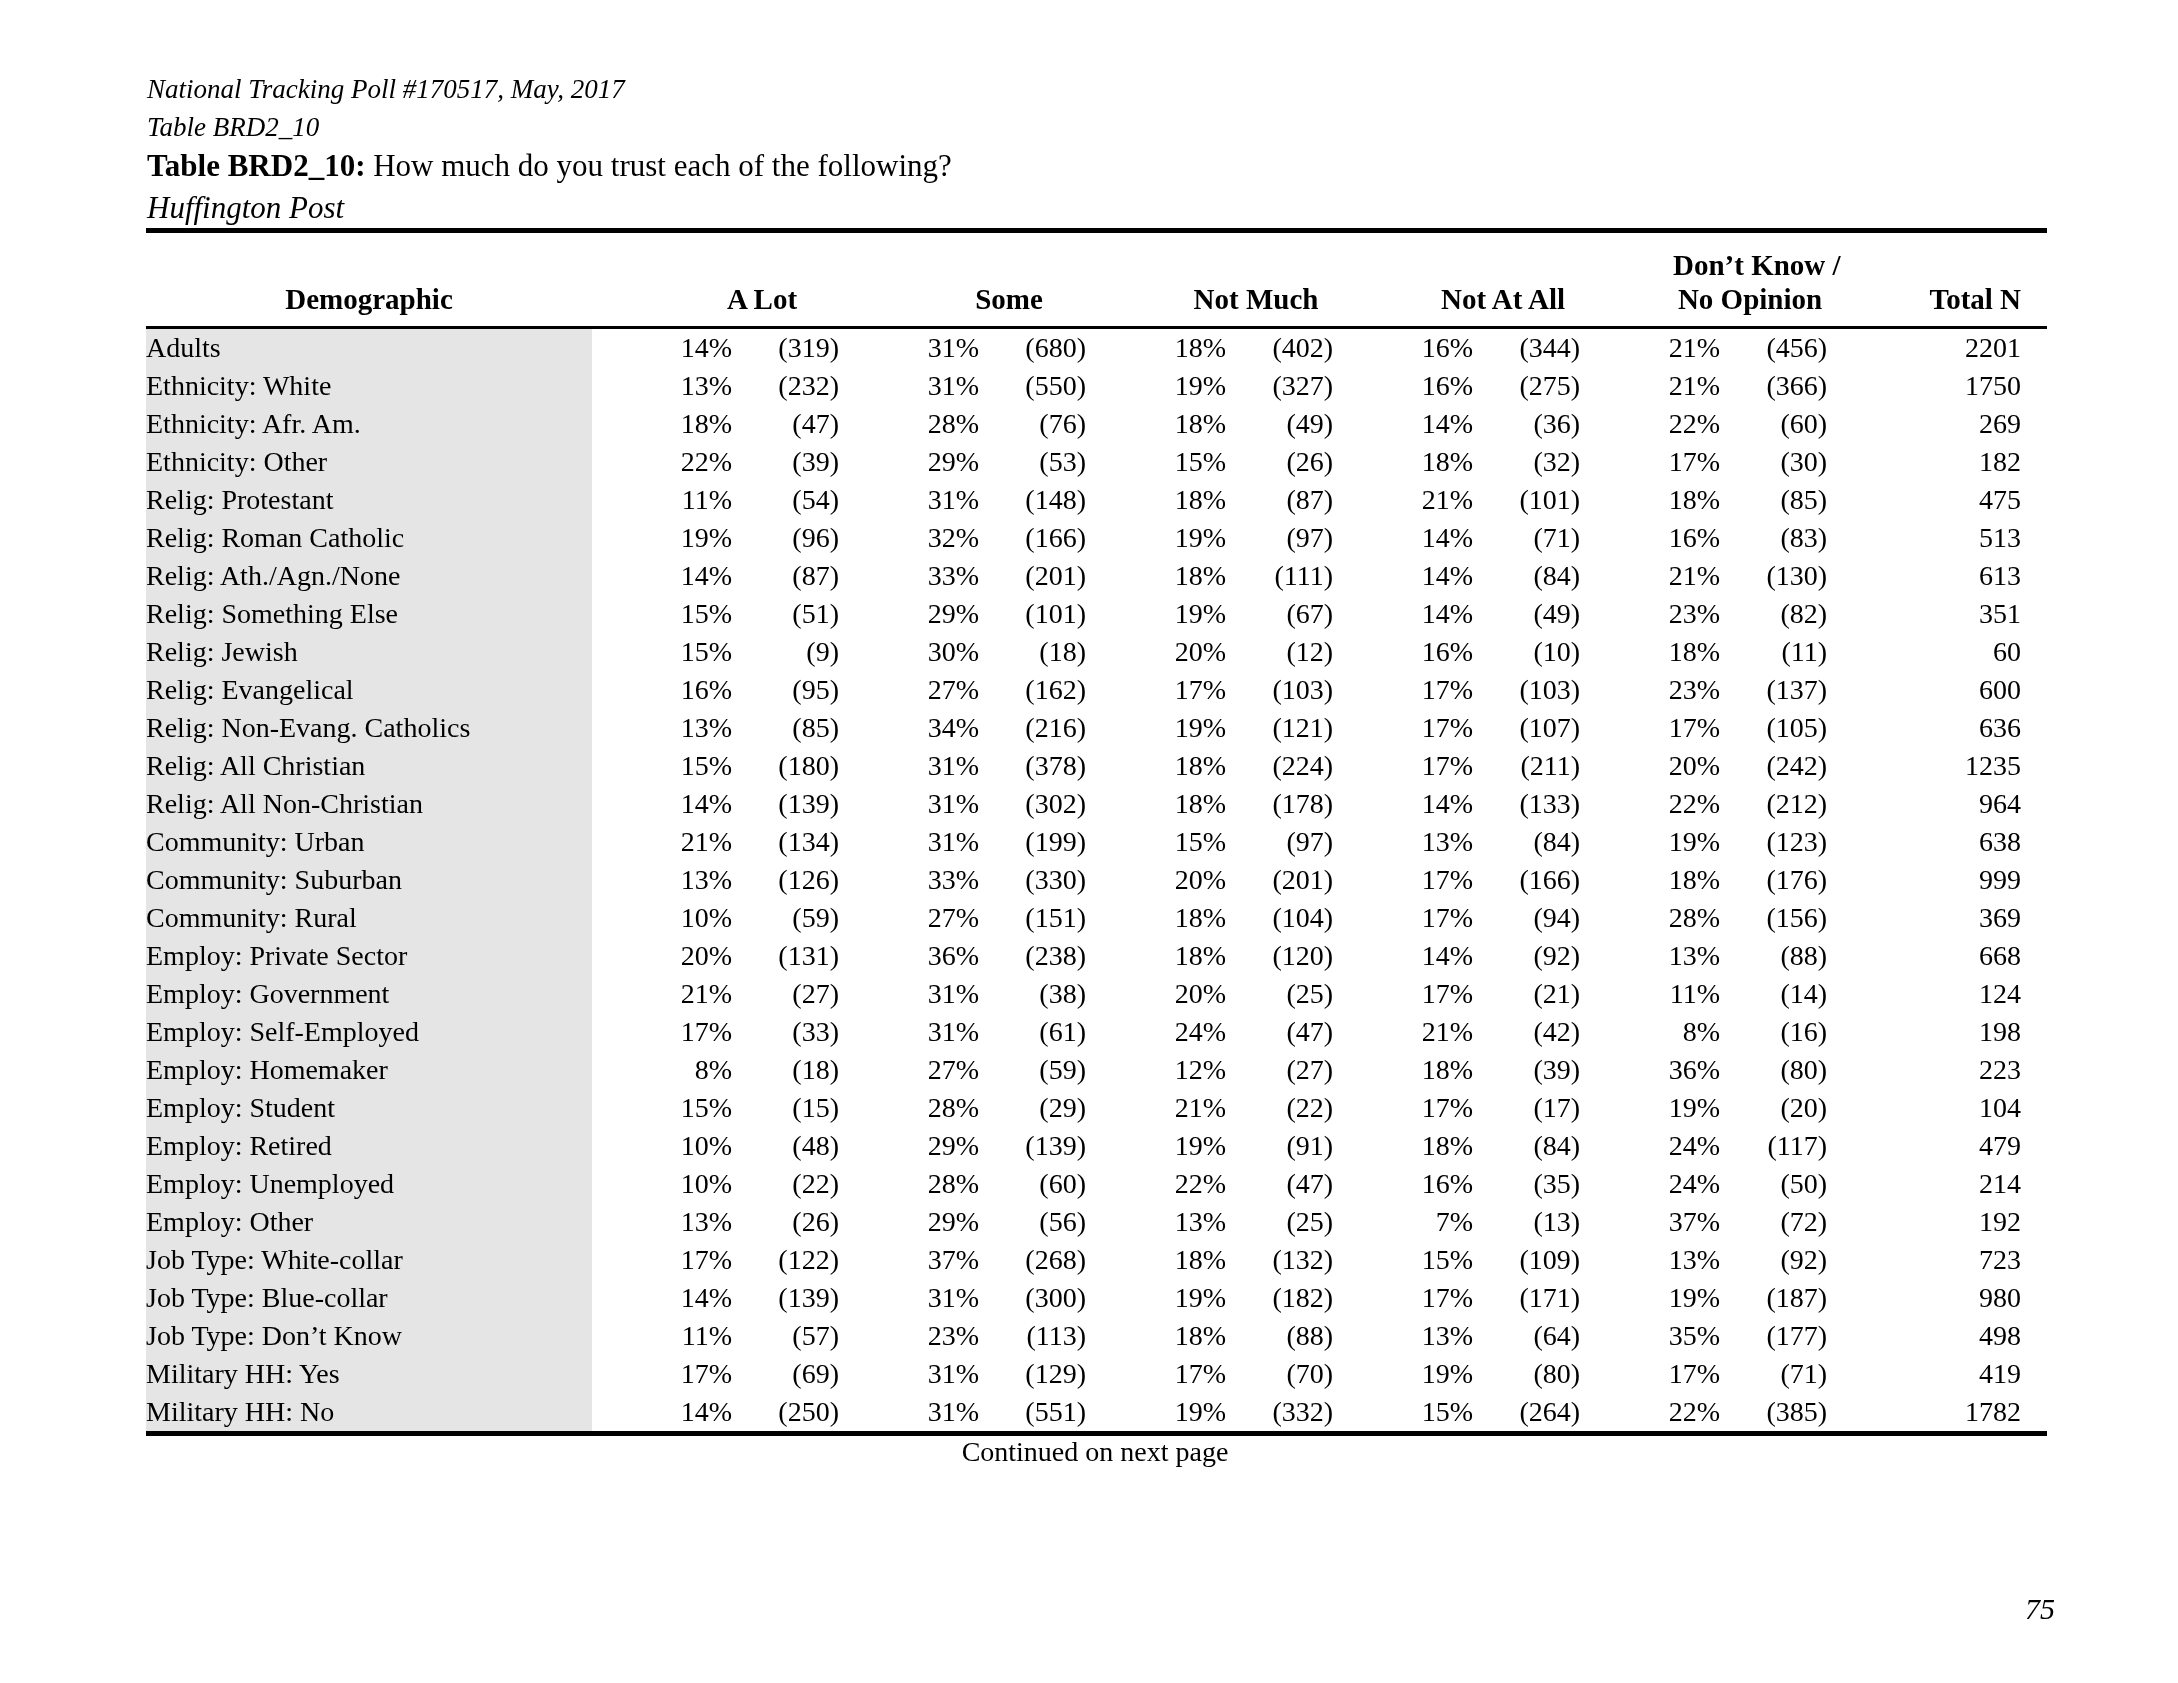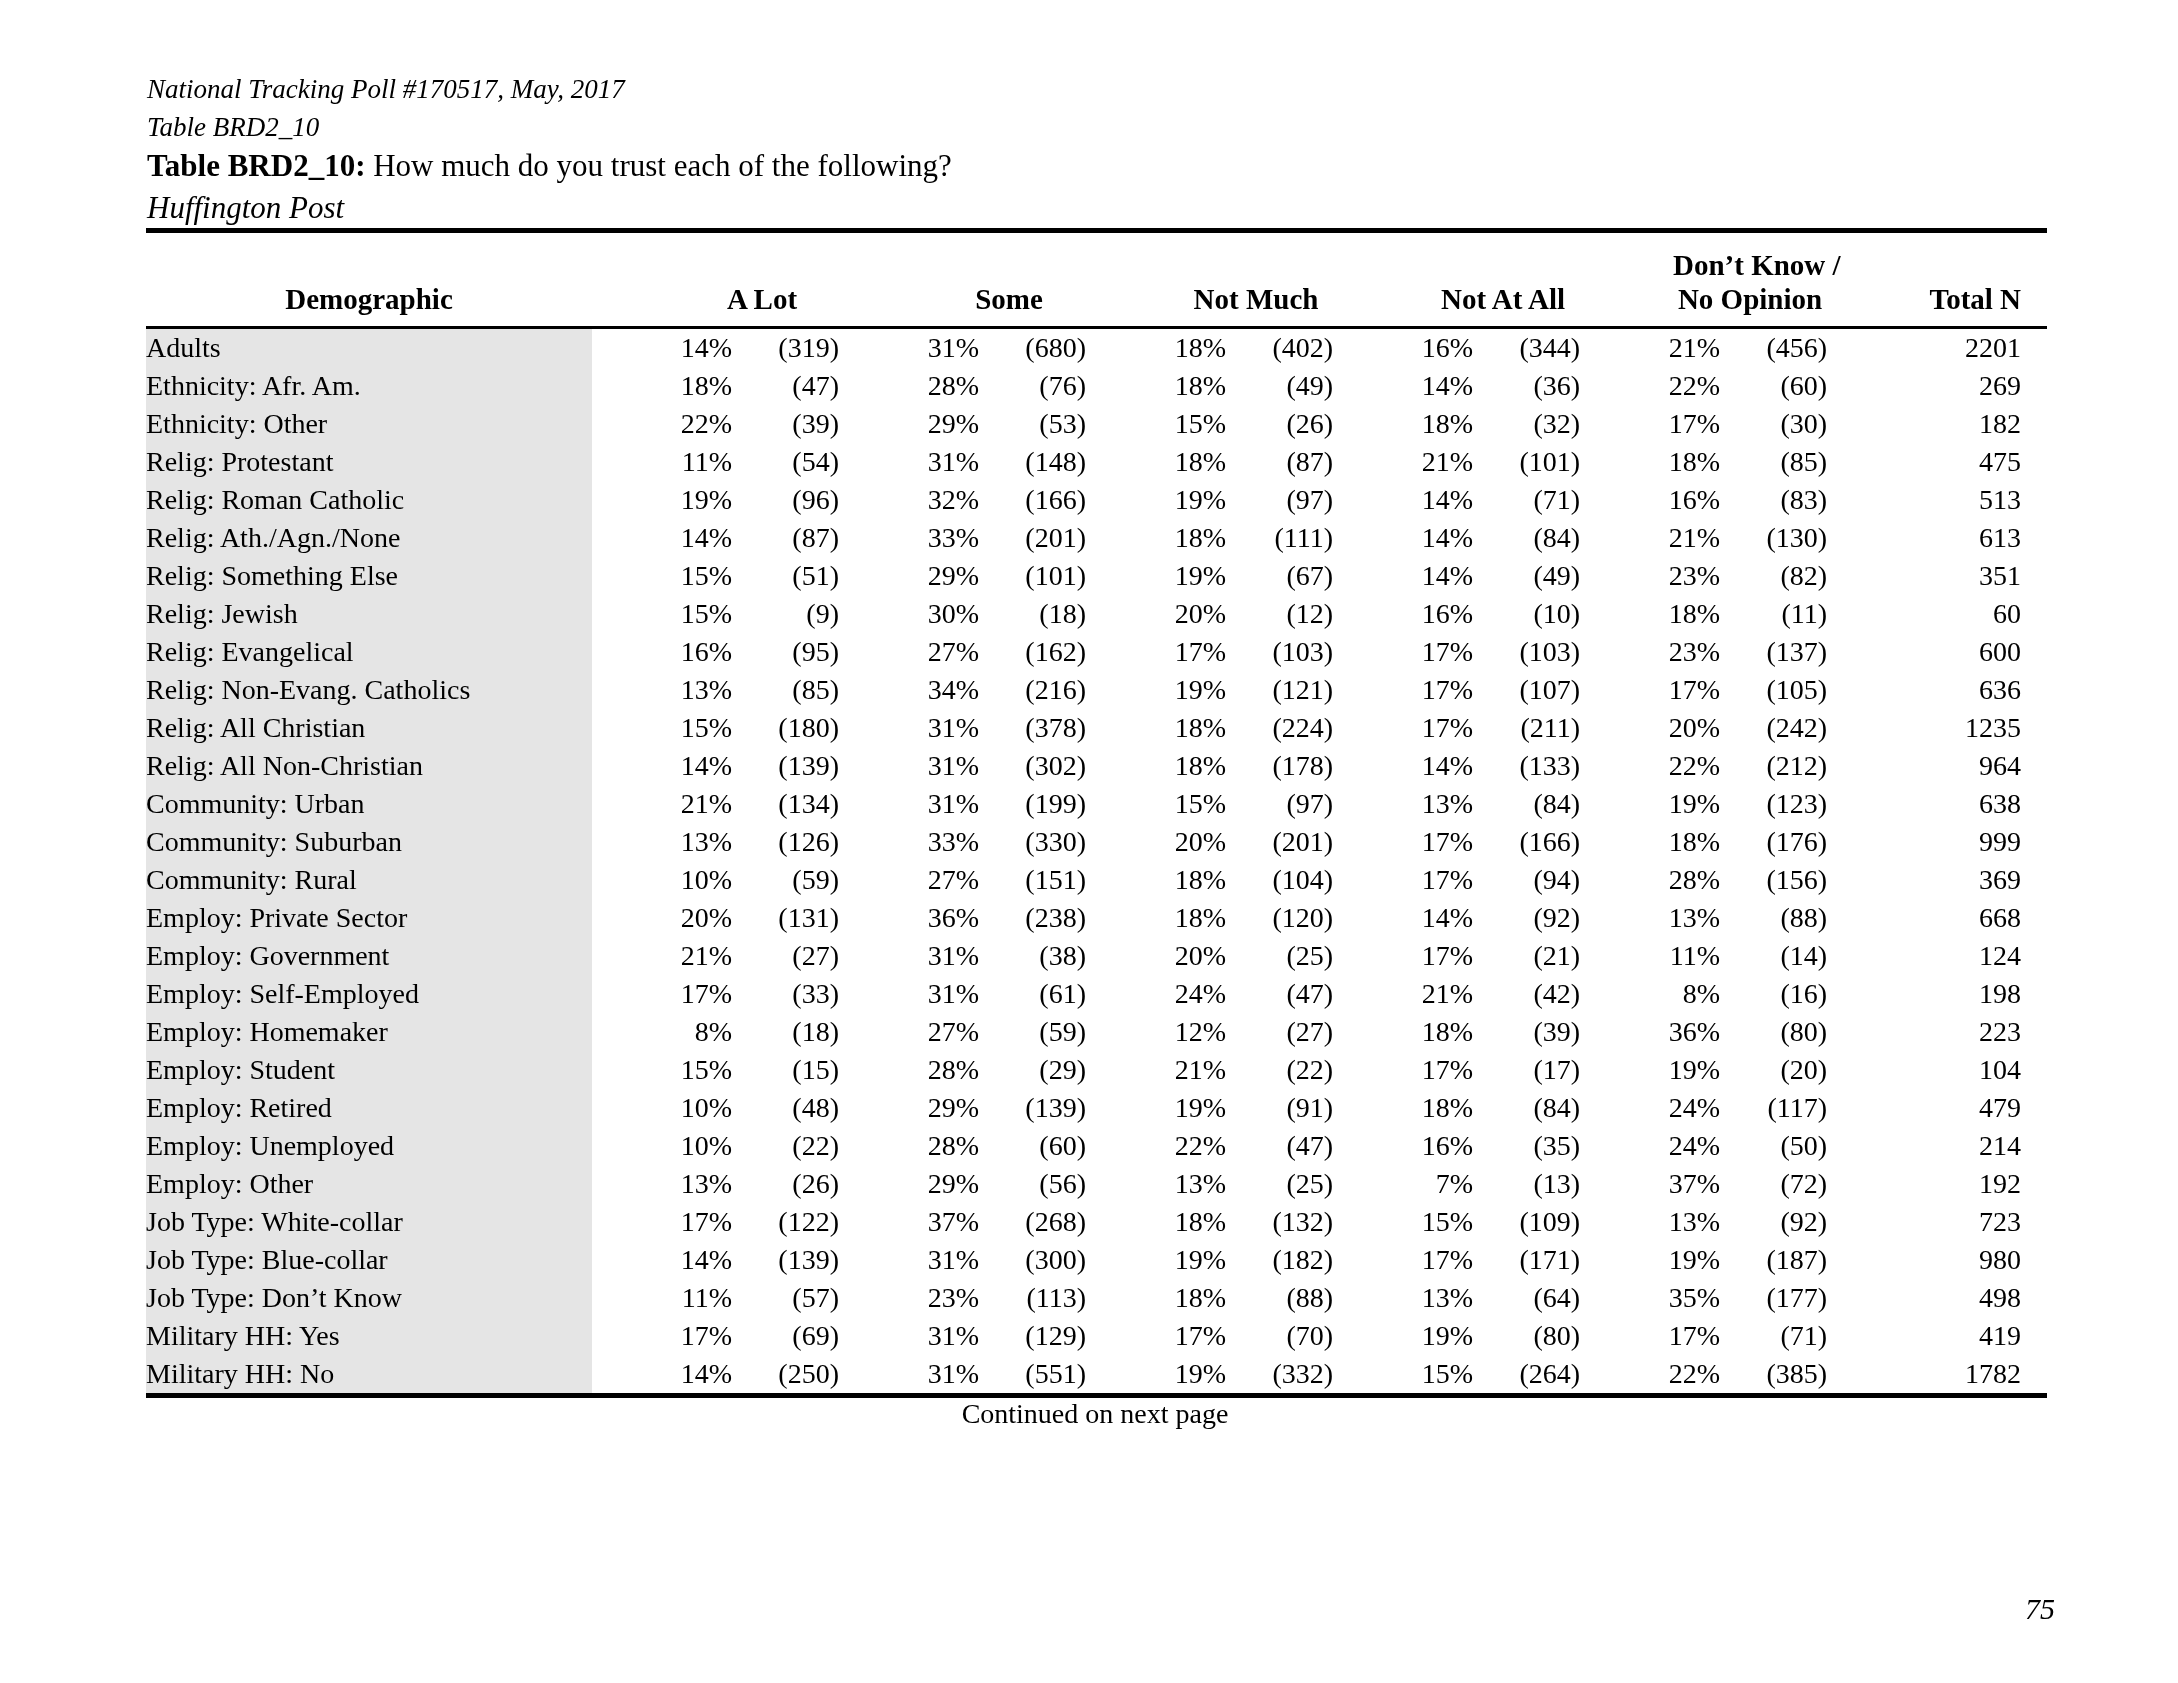--- a/index.html
+++ b/index.html
@@ -87,20 +87,34 @@
             <td class="c-cnt">(680)</td>
             <td class="c-pct">18%</td>
             <td class="c-cnt">(402)</td>
             <td class="c-pct">16%</td>
             <td class="c-cnt">(344)</td>
             <td class="c-pct">21%</td>
             <td class="c-cnt">(456)</td>
             <td class="c-total">2201</td>
           </tr>
           <tr>
+            <td class="c-label">Ethnicity: White</td>
+            <td class="c-pct">13%</td>
+            <td class="c-cnt">(232)</td>
+            <td class="c-pct">31%</td>
+            <td class="c-cnt">(550)</td>
+            <td class="c-pct">19%</td>
+            <td class="c-cnt">(327)</td>
+            <td class="c-pct">16%</td>
+            <td class="c-cnt">(275)</td>
+            <td class="c-pct">21%</td>
+            <td class="c-cnt">(366)</td>
+            <td class="c-total">1750</td>
+          </tr>
+          <tr>
             <td class="c-label">Ethnicity: Afr. Am.</td>
             <td class="c-pct">18%</td>
             <td class="c-cnt">(47)</td>
             <td class="c-pct">28%</td>
             <td class="c-cnt">(76)</td>
             <td class="c-pct">18%</td>
             <td class="c-cnt">(49)</td>
             <td class="c-pct">14%</td>
             <td class="c-cnt">(36)</td>
             <td class="c-pct">22%</td>

